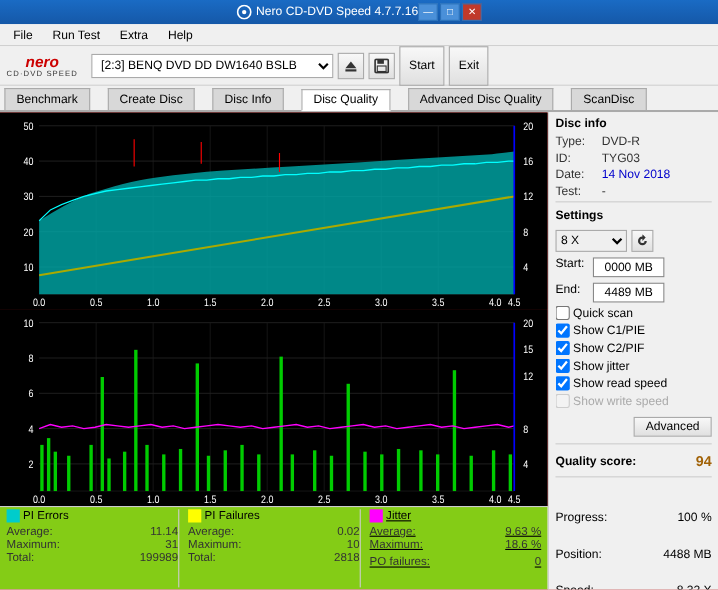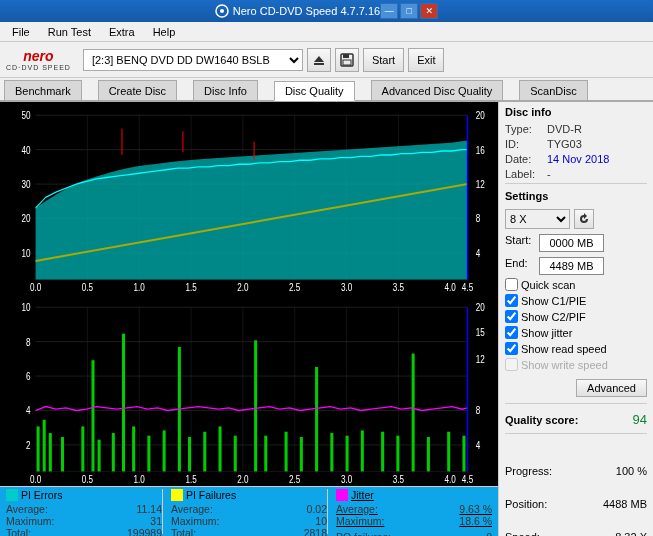--- a/index.html
+++ b/index.html
@@ -53,21 +53,21 @@
     .logo-area {
       display: flex; flex-direction: column; align-items: center; margin-right: 8px;
     }
     .logo-nero { font-size: 14px; font-weight: bold; color: #cc0000; font-style: italic; }
     .logo-sub { font-size: 7px; color: #333; letter-spacing: 1px; }
     .drive-select {
       flex: 1; max-width: 220px; height: 22px; border: 1px solid #aaa; background: white;
       font-size: 11px; padding: 0 4px;
     }
     .toolbar-btn {
-      height: 24px; padding: 0 8px; background: linear-gradient(to bottom, #f8f8f8, #e0e0e0);
+      height: 36px; padding: 0 8px; background: linear-gradient(to bottom, #f8f8f8, #e0e0e0);
       border: 1px solid #aaa; cursor: pointer; font-size: 11px; display: flex; align-items: center;
     }
     .icon-btn {
       width: 24px; height: 24px; background: linear-gradient(to bottom, #f8f8f8, #e0e0e0);
       border: 1px solid #aaa; cursor: pointer; display: flex; align-items: center; justify-content: center;
     }
 
     
     .tabs {
       background: #f0f0f0;
@@ -139,34 +139,34 @@
       margin-top: 3px;
       align-self: flex-end;
       padding: 2px 10px;
       background: linear-gradient(to bottom, #f8f8f8, #e0e0e0);
       border: 1px solid #aaa;
       cursor: pointer;
       font-size: 11px;
     }
 
     .quality-row { display: flex; justify-content: space-between; align-items: center; font-size: 11px; font-weight: bold; margin-top: 2px; }
-    .quality-score { color: #15803d; font-size: 13px; font-weight: normal; text-align: right; }
+    .quality-score { color: #a16207; font-size: 13px; font-weight: bold; text-align: right; }
 
     .progress-section { margin-top: 4px; font-size: 11px; }
     .progress-item { display: flex; justify-content: space-between; margin-top: 21px; }
 
     
     .stats-bar {
-      background: #0ea5e9;
+      background: #84cc16;
       border-top: 1px solid #ccc;
       display: flex;
       padding: 2px 6px;
       gap: 0;
       font-size: 10.5px;
-      height: 50px;
+      height: 76px;
     }
     .stat-group {
       flex: 1;
       display: flex;
       flex-direction: column;
     }
     .stat-group + .stat-group { border-left: 1px solid #ccc; padding-left: 8px; }
     .stat-legend { display: flex; align-items: center; gap: 3px; margin-bottom: 2px; }
     .legend-color { width: 12px; height: 12px; display: inline-block; }
     .stat-line { display: flex; justify-content: space-between; }
@@ -456,21 +456,21 @@
     </div>
     <div class="info-row">
       <span class="info-label">ID:</span>
       <span class="info-value">TYG03</span>
     </div>
     <div class="info-row">
       <span class="info-label">Date:</span>
       <span class="info-value date">14 Nov 2018</span>
     </div>
     <div class="info-row">
-      <span class="info-label">Label:</span>
+      <span class="info-label">Test:</span>
       <span class="info-value">-</span>
     </div>
 
     <div style="height:4px; border-bottom: 1px solid #ccc; margin-bottom:3px;"></div>
 
     <div class="panel-section-title">Settings</div>
 
     <div class="settings-row">
       <select class="speed-select">
         

